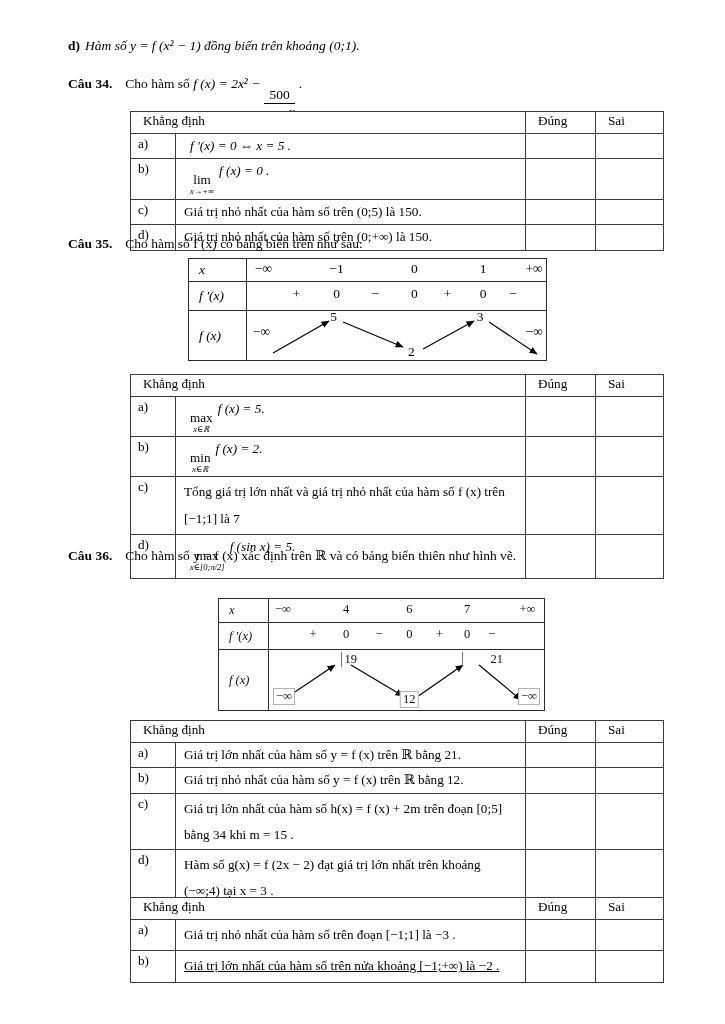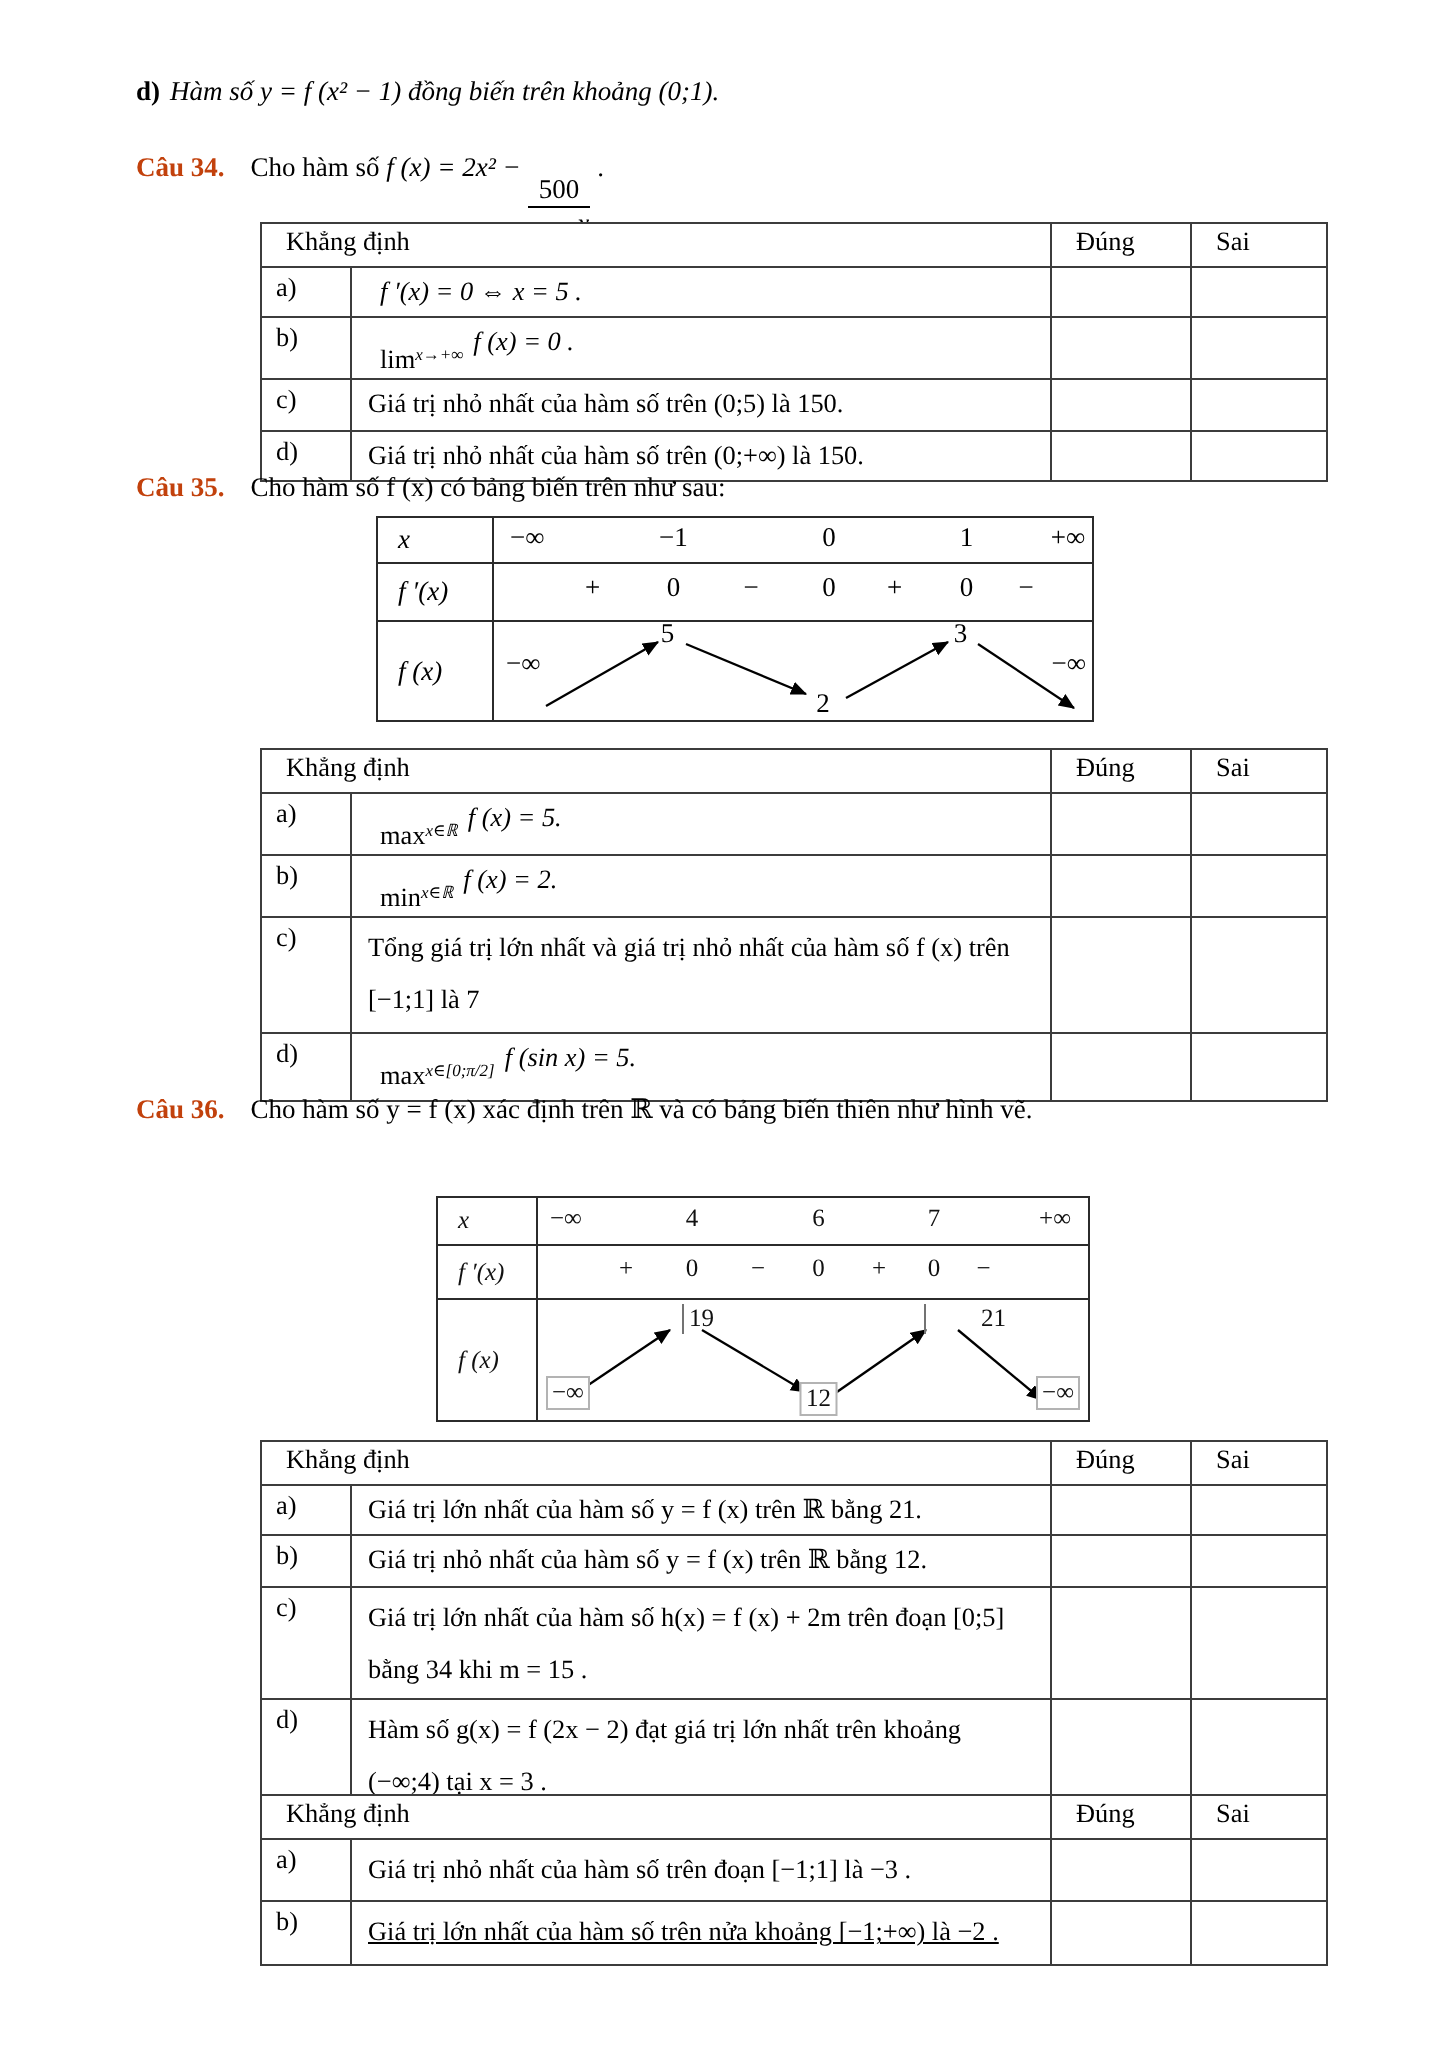--- a/index.html
+++ b/index.html
@@ -1,29 +1,29 @@
 <!DOCTYPE html>
 <html><head>
 <meta charset="utf-8">
 <style>
   html,body{margin:0;padding:0;background:#fff;}
   .page{position:relative;width:725px;height:1024px;background:#ffffff;
         font-family:"Liberation Serif","DejaVu Serif",serif;font-size:13.5px;color:#000;overflow:hidden;}
   .abs{position:absolute;}
-  .qlabel{color:#c2410c;font-weight:bold;margin-right:13px;white-space:nowrap;}
+  .qlabel{color:#000000;font-weight:bold;margin-right:13px;white-space:nowrap;}
   .ikey{font-weight:bold;margin-right:5px;}
   .mi{font-style:italic;}
   
   .stable{position:absolute;left:130px;border-collapse:collapse;table-layout:fixed;width:533px;font-size:13.2px;background:#fff;}
   .stable td{border:1px solid #3c3c3c;padding:2px 8px;vertical-align:top;overflow:hidden;}
   .stable tr.thead td{padding:1px 12px;height:19px;}
   .stable td.k{padding-left:7px;}
   .stable td.s{line-height:1.55;}
   
-  .mop{display:inline-flex;align-items:flex-start;vertical-align:-9px;margin-right:5px;}
+  .mop{display:inline-flex;flex-direction:column;align-items:center;vertical-align:-9px;margin-right:5px;}
   .mop-top{line-height:1.05;}
   .mop-sub{font-size:8.5px;line-height:1.1;font-style:italic;}
   
   .frac{display:inline-flex;flex-direction:column;align-items:flex-end;vertical-align:-11px;margin:0 4px;line-height:1.15;}
   .frac .num{border-bottom:1px solid #000;padding:0 5px;}
   
   .bbt{position:absolute;display:grid;border:1px solid #2b2b2b;background:#fff;}
   .bbt .hcell{border-right:1px solid #2b2b2b;display:flex;align-items:center;padding-left:10px;}
   .bbt .vcell{position:relative;}
   .bl{border-bottom:1px solid #2b2b2b;}

